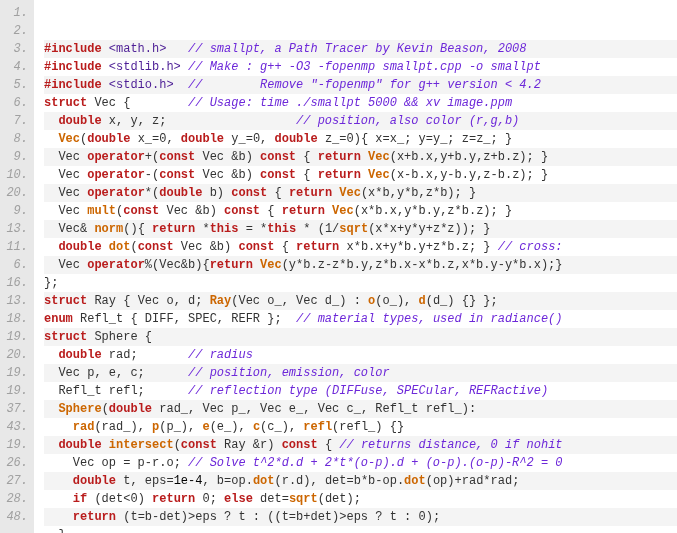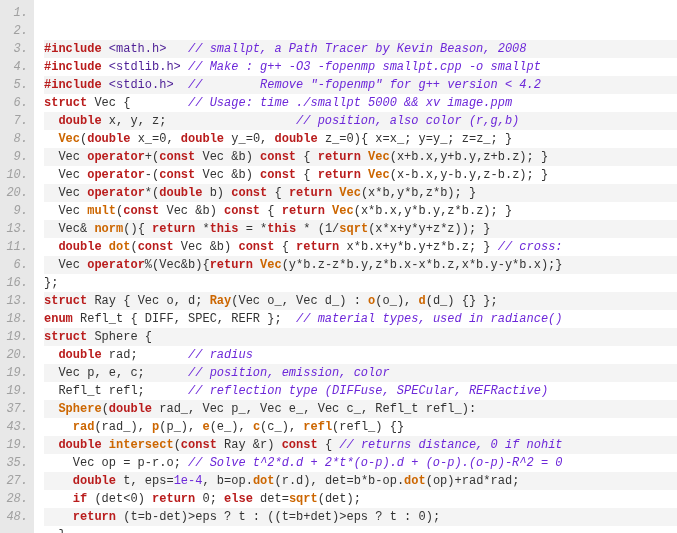--- a/index.html
+++ b/index.html
@@ -29,21 +29,21 @@
     white-space: pre;
     flex: 1;
     position: relative;
   }
   .line { display:block; height:18px;}
   .hl { background: #f4f4f4; }
   .kw { color: #b91c1c; font-weight: bold; } 
   .inc { color: #4c1d95; } 
   .cm { color: #6d28d9; font-style: italic; } 
   .fn { color: #cc6600; font-weight: bold;} 
-  .num { color: #6d28d9; }
+  .num { color: #000000; }
   .plain { color: #333; }
 </style>
 </head>
 <body>
 
 <div class="code-block">
   <div class="gutter" id="gutter">
       <span class="ln">1.</span>
       <span class="ln">2.</span>
       <span class="ln">3.</span>
@@ -62,21 +62,21 @@
       <span class="ln">16.</span>
       <span class="ln">13.</span>
       <span class="ln">18.</span>
       <span class="ln">19.</span>
       <span class="ln">20.</span>
       <span class="ln">19.</span>
       <span class="ln">19.</span>
       <span class="ln">37.</span>
       <span class="ln">43.</span>
       <span class="ln">19.</span>
-      <span class="ln">35.</span>
+      <span class="ln">26.</span>
       <span class="ln">27.</span>
       <span class="ln">28.</span>
       <span class="ln">48.</span>
     </div>
   <div class="code" id="code">
     <span class="line hl"><span class="kw">#include </span><span class="inc">&lt;math.h&gt;</span><span class="plain">   </span><span class="cm">// smallpt, a Path Tracer by Kevin Beason, 2008</span></span><span class="line"><span class="kw">#include </span><span class="inc">&lt;stdlib.h&gt;</span><span class="plain"> </span><span class="cm">// Make : g++ -O3 -fopenmp smallpt.cpp -o smallpt</span></span><span class="line hl"><span class="kw">#include </span><span class="inc">&lt;stdio.h&gt;</span><span class="plain">  </span><span class="cm">//        Remove "-fopenmp" for g++ version &lt; 4.2</span></span><span class="line"><span class="kw">struct</span><span class="plain"> Vec {        </span><span class="cm">// Usage: time ./smallpt 5000 &amp;&amp; xv image.ppm</span></span><span class="line hl"><span class="plain">  </span><span class="kw">double</span><span class="plain"> x, y, z;                  </span><span class="cm">// position, also color (r,g,b)</span></span><span class="line"><span class="plain">  </span><span class="fn">Vec</span><span class="plain">(</span><span class="kw">double</span><span class="plain"> x_=0, </span><span class="kw">double</span><span class="plain"> y_=0, </span><span class="kw">double</span><span class="plain"> z_=0){ x=x_; y=y_; z=z_; }</span></span><span class="line hl"><span class="plain">  </span><span class="plain">Vec </span><span class="kw">operator</span><span class="plain">+(</span><span class="kw">const</span><span class="plain"> Vec &amp;b) </span><span class="kw">const</span><span class="plain"> { </span><span class="kw">return</span><span class="plain"> </span><span class="fn">Vec</span><span class="plain">(x+b.x,y+b.y,z+b.z); }</span></span><span class="line"><span class="plain">  </span><span class="plain">Vec </span><span class="kw">operator</span><span class="plain">-(</span><span class="kw">const</span><span class="plain"> Vec &amp;b) </span><span class="kw">const</span><span class="plain"> { </span><span class="kw">return</span><span class="plain"> </span><span class="fn">Vec</span><span class="plain">(x-b.x,y-b.y,z-b.z); }</span></span><span class="line hl"><span class="plain">  </span><span class="plain">Vec </span><span class="kw">operator</span><span class="plain">*(</span><span class="kw">double</span><span class="plain"> b) </span><span class="kw">const</span><span class="plain"> { </span><span class="kw">return</span><span class="plain"> </span><span class="fn">Vec</span><span class="plain">(x*b,y*b,z*b); }</span></span><span class="line"><span class="plain">  </span><span class="plain">Vec </span><span class="fn">mult</span><span class="plain">(</span><span class="kw">const</span><span class="plain"> Vec &amp;b) </span><span class="kw">const</span><span class="plain"> { </span><span class="kw">return</span><span class="plain"> </span><span class="fn">Vec</span><span class="plain">(x*b.x,y*b.y,z*b.z); }</span></span><span class="line hl"><span class="plain">  </span><span class="plain">Vec&amp; </span><span class="fn">norm</span><span class="plain">(){ </span><span class="kw">return</span><span class="plain"> *</span><span class="kw">this</span><span class="plain"> = *</span><span class="kw">this</span><span class="plain"> * (1/</span><span class="fn">sqrt</span><span class="plain">(x*x+y*y+z*z)); }</span></span><span class="line"><span class="plain">  </span><span class="kw">double</span><span class="plain"> </span><span class="fn">dot</span><span class="plain">(</span><span class="kw">const</span><span class="plain"> Vec &amp;b) </span><span class="kw">const</span><span class="plain"> { </span><span class="kw">return</span><span class="plain"> x*b.x+y*b.y+z*b.z; } </span><span class="cm">// cross:</span></span><span class="line hl"><span class="plain">  </span><span class="plain">Vec </span><span class="kw">operator</span><span class="plain">%(Vec&amp;b){</span><span class="kw">return</span><span class="plain"> </span><span class="fn">Vec</span><span class="plain">(y*b.z-z*b.y,z*b.x-x*b.z,x*b.y-y*b.x);}</span></span><span class="line"><span class="plain">};</span></span><span class="line hl"><span class="kw">struct</span><span class="plain"> Ray { Vec o, d; </span><span class="fn">Ray</span><span class="plain">(Vec o_, Vec d_) : </span><span class="fn">o</span><span class="plain">(o_), </span><span class="fn">d</span><span class="plain">(d_) {} };</span></span><span class="line"><span class="kw">enum</span><span class="plain"> Refl_t { DIFF, SPEC, REFR };  </span><span class="cm">// material types, used in radiance()</span></span><span class="line hl"><span class="kw">struct</span><span class="plain"> Sphere {</span></span><span class="line"><span class="plain">  </span><span class="kw">double</span><span class="plain"> rad;       </span><span class="cm">// radius</span></span><span class="line hl"><span class="plain">  </span><span class="plain">Vec p, e, c;      </span><span class="cm">// position, emission, color</span></span><span class="line"><span class="plain">  </span><span class="plain">Refl_t refl;      </span><span class="cm">// reflection type (DIFFuse, SPECular, REFRactive)</span></span><span class="line hl"><span class="plain">  </span><span class="fn">Sphere</span><span class="plain">(</span><span class="kw">double</span><span class="plain"> rad_, Vec p_, Vec e_, Vec c_, Refl_t refl_):</span></span><span class="line"><span class="plain">    </span><span class="fn">rad</span><span class="plain">(rad_), </span><span class="fn">p</span><span class="plain">(p_), </span><span class="fn">e</span><span class="plain">(e_), </span><span class="fn">c</span><span class="plain">(c_), </span><span class="fn">refl</span><span class="plain">(refl_) {}</span></span><span class="line hl"><span class="plain">  </span><span class="kw">double</span><span class="plain"> </span><span class="fn">intersect</span><span class="plain">(</span><span class="kw">const</span><span class="plain"> Ray &amp;r) </span><span class="kw">const</span><span class="plain"> { </span><span class="cm">// returns distance, 0 if nohit</span></span><span class="line"><span class="plain">    </span><span class="plain">Vec op = p-r.o; </span><span class="cm">// Solve t^2*d.d + 2*t*(o-p).d + (o-p).(o-p)-R^2 = 0</span></span><span class="line hl"><span class="plain">    </span><span class="kw">double</span><span class="plain"> t, eps=</span><span class="num">1e-4</span><span class="plain">, b=op.</span><span class="fn">dot</span><span class="plain">(r.d), det=b*b-op.</span><span class="fn">dot</span><span class="plain">(op)+rad*rad;</span></span><span class="line"><span class="plain">    </span><span class="kw">if</span><span class="plain"> (det&lt;0) </span><span class="kw">return</span><span class="plain"> 0; </span><span class="kw">else</span><span class="plain"> det=</span><span class="fn">sqrt</span><span class="plain">(det);</span></span><span class="line hl"><span class="plain">    </span><span class="kw">return</span><span class="plain"> (t=b-det)&gt;eps ? t : ((t=b+det)&gt;eps ? t : 0);</span></span><span class="line"><span class="plain">  </span><span class="plain">}</span></span>
   </div>
 </div>
 
 </body></html>

